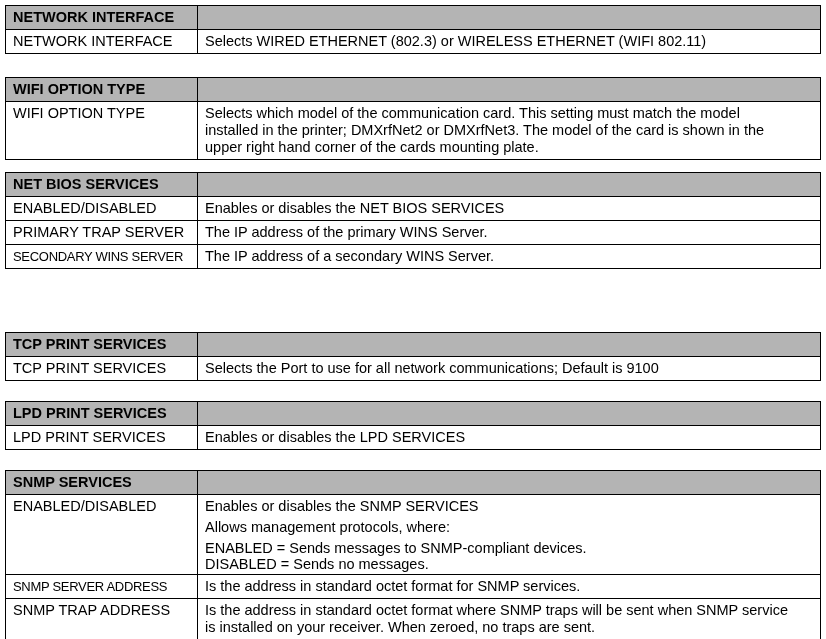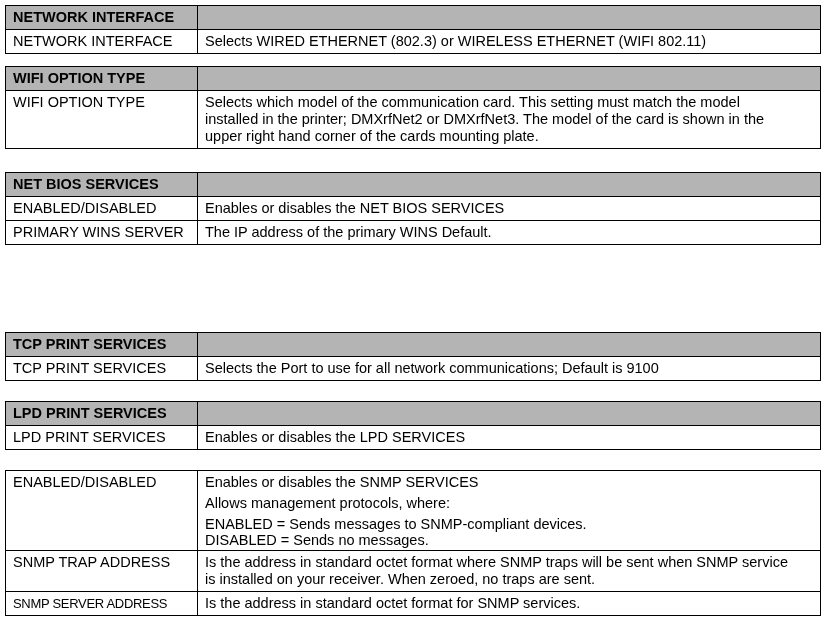--- a/index.html
+++ b/index.html
@@ -27,21 +27,21 @@
     <td>NETWORK INTERFACE</td>
         <td></td>
   </tr>
   <tr>
     <td>NETWORK INTERFACE</td>
     <td class="d">Selects WIRED ETHERNET (802.3) or WIRELESS ETHERNET (WIFI 802.11)</td>
   </tr>
 </tbody>
   </table>
 
-<table class="spec" style="top:66px">
+<table class="spec" style="top:77px">
   <colgroup>
       <col class="c1">
       <col>
     </colgroup>
   <tbody>
       <tr class="hdr">
     <td>WIFI OPTION TYPE</td>
         <td></td>
   </tr>
   <tr>
@@ -63,22 +63,26 @@
   <tbody>
       <tr class="hdr">
     <td>NET BIOS SERVICES</td>
         <td></td>
   </tr>
   <tr>
     <td>ENABLED/DISABLED</td>
     <td class="d">Enables or disables the NET BIOS SERVICES</td>
   </tr>
   <tr>
-    <td>PRIMARY WINS SERVER</td>
-    <td class="d">The IP address of the primary WINS Default.</td>
+    <td>PRIMARY TRAP SERVER</td>
+    <td class="d">The IP address of the primary WINS Server.</td>
+  </tr>
+  <tr>
+    <td class="small">SECONDARY WINS SERVER</td>
+    <td class="d">The IP address of a secondary WINS Server.</td>
   </tr>
 </tbody>
   </table>
 
 <table class="spec" style="top:332px">
   <colgroup>
       <col class="c1">
       <col>
     </colgroup>
   <tbody>
@@ -109,34 +113,38 @@
   </tr>
 </tbody>
   </table>
 
 <table class="spec" style="top:470px">
   <colgroup>
       <col class="c1">
       <col>
     </colgroup>
   <tbody>
+      <tr class="hdr">
+    <td>SNMP SERVICES</td>
+        <td></td>
+  </tr>
   <tr>
     <td>ENABLED/DISABLED</td>
     <td class="d">
       <div>Enables or disables the SNMP SERVICES</div>
       <div class="p2">Allows management protocols, where:</div>
       <div class="p2">ENABLED = Sends messages to SNMP-compliant devices.</div>
       <div style="line-height:14px">DISABLED = Sends no messages.</div>
     </td>
   </tr>
   <tr>
+    <td class="small">SNMP SERVER ADDRESS</td>
+    <td class="d">Is the address in standard octet format for SNMP services.</td>
+  </tr>
+  <tr>
     <td>SNMP TRAP ADDRESS</td>
     <td class="d">
       <div>Is the address in standard octet format where SNMP traps will be sent when SNMP service</div>
       <div>is installed on your receiver. When zeroed, no traps are sent.</div>
     </td>
   </tr>
-  <tr>
-    <td class="small">SNMP SERVER ADDRESS</td>
-    <td class="d">Is the address in standard octet format for SNMP services.</td>
-  </tr>
 </tbody>
   </table>
 
 </body></html>

